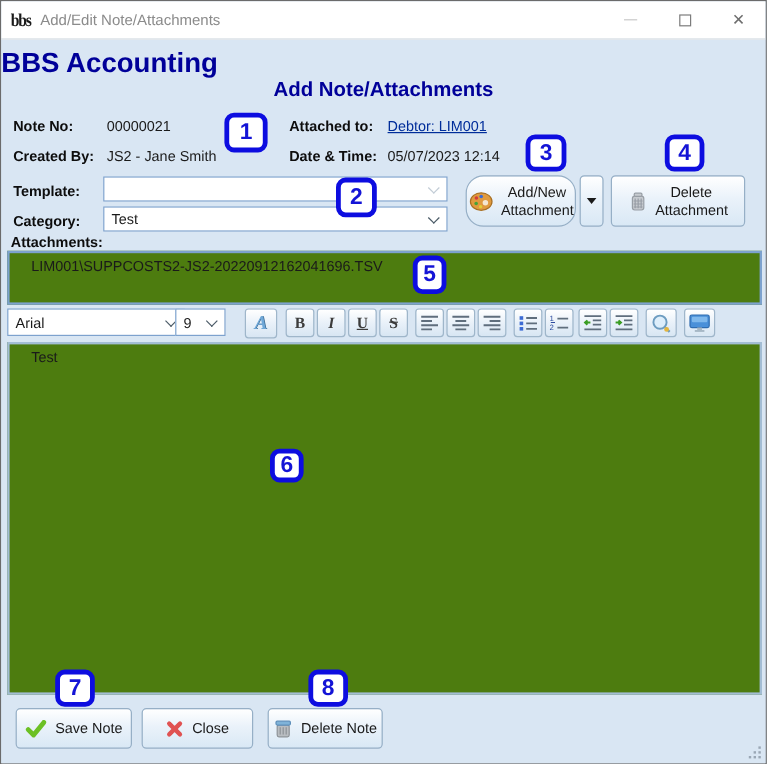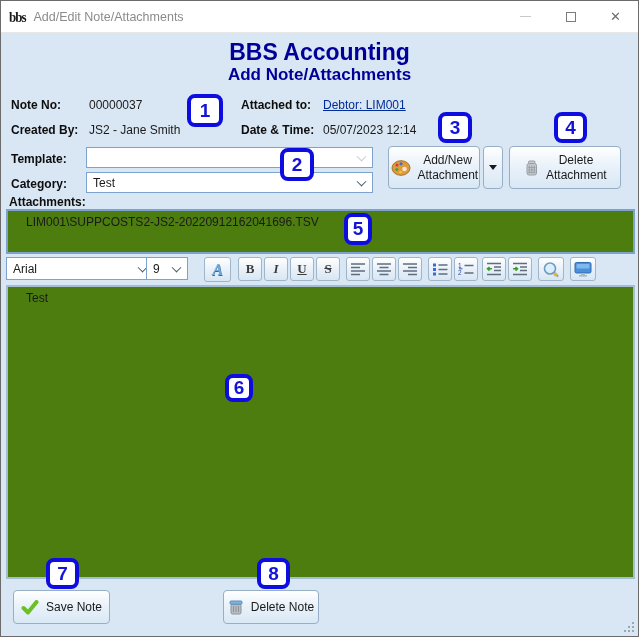--- a/index.html
+++ b/index.html
@@ -12,21 +12,21 @@
           color:#1a1a1a; letter-spacing:-1px; transform:scaleY(1.15); }
   .title-text { color:#8b8b8b; font-size:12.5px; margin-left:8px; }
   .win-controls { position:absolute; right:0; top:0; height:31px; display:flex; }
   .win-btn { width:45px; height:31px; display:flex; align-items:center; justify-content:center; cursor:default; }
   .min-bar { width:11px; height:1px; background:#c9c9c9; }
   .max-sq { width:10px; height:10px; border:1px solid #7c7c7c; }
   .close-x { font-size:13px; color:#6e6e6e; line-height:1; }
 
   .body-bg { position:absolute; top:31px; left:0; width:100%; height:606px; background:#d9e6f3; border-top:1px solid #e8e8e8; }
 
-  .h1 { position:absolute; top:38px; left:0; width:100%; text-align:center;
+  .h1 { position:absolute; top:38px; left:0; width:100%; text-align:left;
         font-size:23px; font-weight:bold; color:#000099; }
   .h2 { position:absolute; top:64px; left:0; width:100%; text-align:center;
         font-size:17px; font-weight:bold; color:#000099; }
 
   .lbl { position:absolute; font-size:12px; font-weight:bold; color:#0d0d0d; white-space:nowrap; }
   .val { position:absolute; font-size:12px; color:#1a1a1a; white-space:nowrap; }
   .link { position:absolute; font-size:12px; color:#002d9a; text-decoration:underline; white-space:nowrap; cursor:pointer; }
 
   .combo { position:absolute; background:#fff; border:1px solid #7da2ce; font-size:12px;
            color:#1a1a1a; display:flex; align-items:center; padding-left:6px; cursor:default; }
@@ -75,41 +75,41 @@
         <span class="close-x">✕</span>
       </div>
   </div>
 
   <div class="body-bg"></div>
 
   <div class="h1">BBS Accounting</div>
   <div class="h2">Add Note/Attachments</div>
 
   <div class="lbl" style="left:10px; top:97px;">Note No:</div>
-  <div class="val" style="left:88px; top:97px;">00000037</div>
+  <div class="val" style="left:88px; top:97px;">00000021</div>
   <div class="lbl" style="left:240px; top:97px;text-align:center;">Attached to:</div>
   <div class="link" style="left:322px; top:97px;">Debtor: LIM001</div>
 
   <div class="lbl" style="left:10px; top:122px;">Created By:</div>
   <div class="val" style="left:88px; top:122px;">JS2 - Jane Smith</div>
   <div class="lbl" style="left:240px; top:122px;">Date &amp; Time:</div>
   <div class="val" style="left:322px; top:122px;">05/07/2023 12:14</div>
 
   <div class="lbl" style="left:10px; top:151px;">Template:</div>
   <div class="combo" style="left:85px; top:146px; width:287px; height:21px;">
     <span></span>
     <span class="chev dim"></span>
   </div>
   <div class="lbl" style="left:10px; top:176px;">Category:</div>
   <div class="combo" style="left:85px; top:171px; width:287px; height:21px;">
     <span>Test</span>
     <span class="chev"></span>
   </div>
 
-  <div class="btn" style="left:387px; top:145px; width:92px; height:43px;">
+  <div class="btn" style="left:387px; top:145px; width:92px; height:43px;border-radius:15px;">
     <svg width="20" height="16" viewBox="0 0 20 16">
         <ellipse cx="10" cy="8" rx="9" ry="7.3" fill="#e09a3e" stroke="#a86f22"></ellipse>
         <circle cx="13.5" cy="9" r="2.3" fill="#f4e6d0"></circle>
         <circle cx="6" cy="5" r="1.5" fill="#d43c3c"></circle>
         <circle cx="10" cy="3.8" r="1.5" fill="#3c6bd4"></circle>
         <circle cx="5.8" cy="9.6" r="1.5" fill="#44a33a"></circle>
         <circle cx="9.5" cy="12.2" r="1.4" fill="#e0cf35"></circle>
       </svg>
     <span class="wrap-lbl">Add/New Attachment</span>
   </div>
@@ -220,20 +220,26 @@
 
   <div class="panel" style="left:5px; top:284px; width:629px; height:294px; border-color:#a3bdd4;">
     <div class="val" style="position:static; padding:4px 6px;">Test</div>
   </div>
 
   <div class="btn footer-btn" style="left:12px; width:97px;">
     <svg width="18" height="15" viewBox="0 0 18 15">
         <path d="M2.5 8 L7 12.5 L15.5 2" stroke="#6cc024" stroke-width="4" fill="none" stroke-linecap="round" stroke-linejoin="round"></path>
       </svg>
     <span>Save Note</span>
+  </div>
+  <div class="btn footer-btn" style="left:117px; width:93px;">
+    <svg width="15" height="15" viewBox="0 0 15 15">
+        <path d="M3 3 L12 12 M12 3 L3 12" stroke="#e05252" stroke-width="3.6" stroke-linecap="round"></path>
+      </svg>
+    <span>Close</span>
   </div>
   <div class="btn footer-btn" style="left:222px; width:96px;">
     <svg width="16" height="16" viewBox="0 0 16 16">
         <rect x="3" y="5" width="10" height="10" rx="1.5" fill="#b9bdc1" stroke="#8d9297"></rect>
         <rect x="2" y="2" width="12" height="3.2" rx="1" fill="#7fb3d9" stroke="#5e8fba"></rect>
         <path d="M5.5 7v6 M8 7v6 M10.5 7v6" stroke="#8d9297"></path>
       </svg>
     <span>Delete Note</span>
   </div>
 

